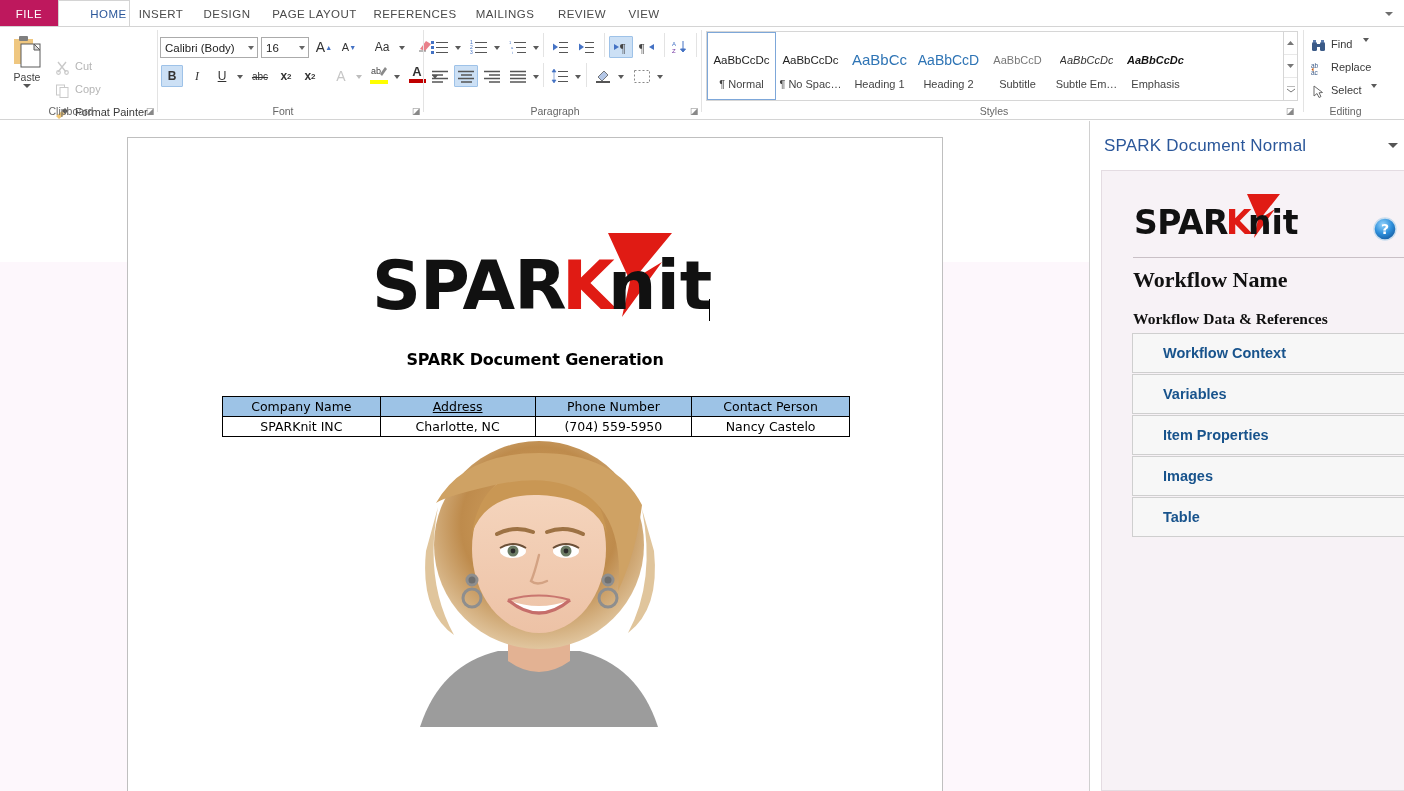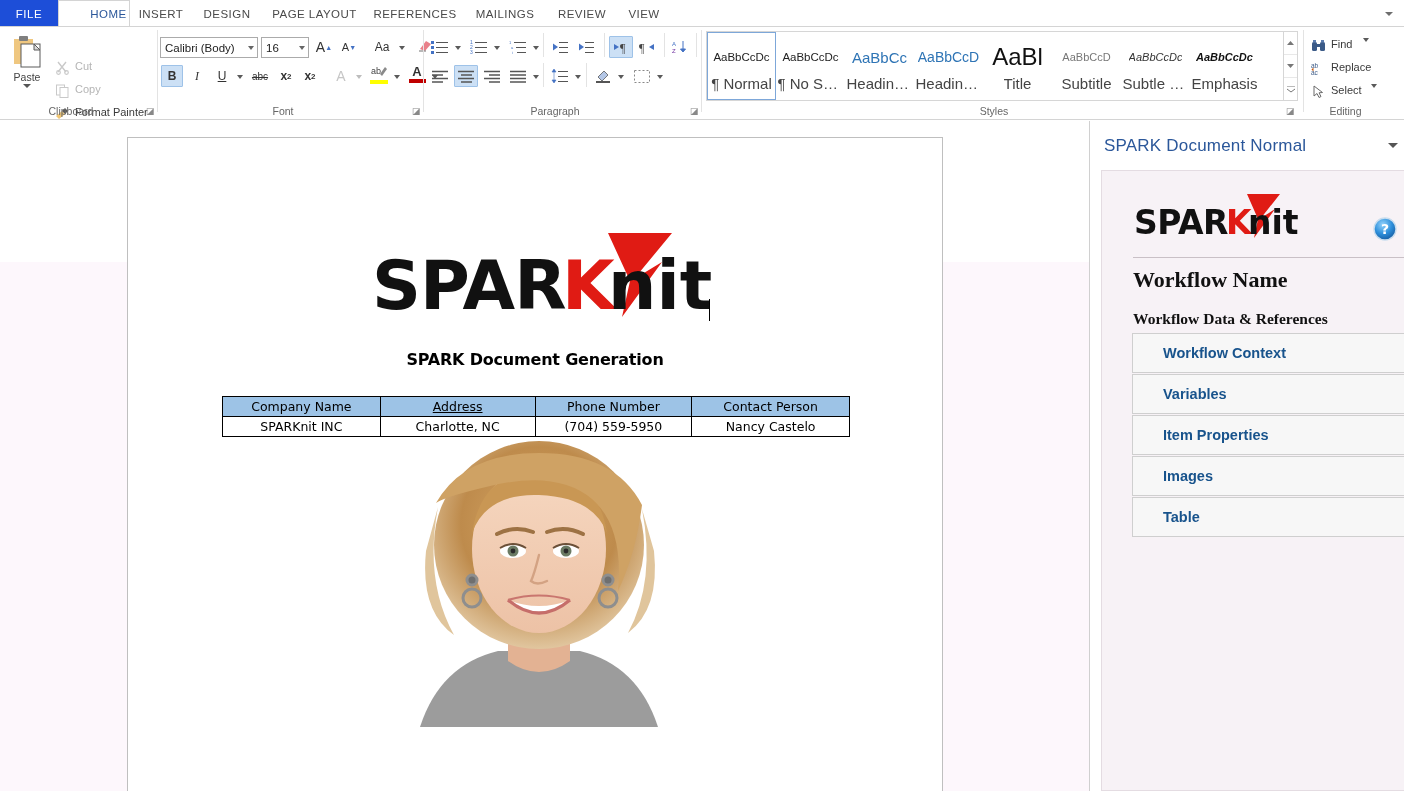--- a/index.html
+++ b/index.html
@@ -19,21 +19,21 @@
     background:#C0101B;
   }
 
   
   .tabstrip {
     position:absolute; left:0; top:0; width:1404px; height:27px;
     background:#ffffff;
   }
   .tab-file {
     position:absolute; left:0; top:0; width:58px; height:27px;
-    background:#1d4ed8; color:#fff;
+    background:#be185d; color:#fff;
     font-size:11.5px; letter-spacing:.5px;
     display:flex; align-items:center; justify-content:center;
     cursor:pointer;
   }
   .tab {
     position:absolute; top:0; height:27px;
     display:flex; align-items:center; justify-content:center;
     font-size:11.5px; letter-spacing:.45px;
     color:#4A4A4A; cursor:pointer; padding:0 11px;
     white-space:nowrap;
@@ -118,21 +118,21 @@
     display:flex; overflow:hidden;
   }
   .style-item {
     width:69px; height:68px; display:flex; flex-direction:column;
     align-items:center; justify-content:center; cursor:pointer;
     border:1px solid transparent;
   }
   .style-item.sel { border:1px solid #7DA7D9; background:#fff; }
   .style-prev { font-size:11.5px; white-space:nowrap; overflow:hidden;
                 height:34px; display:flex; align-items:center; }
-  .style-name { font-size:15px; color:#444; margin-top:1px;
+  .style-name { font-size:11px; color:#444; margin-top:1px;
                 max-width:66px; overflow:hidden; text-overflow:ellipsis; white-space:nowrap;}
   .stylescroll {
     position:absolute; top:4px; width:14px; height:70px;
     border:1px solid #D6D6D6; border-left:none; background:#fff;
     display:flex; flex-direction:column;
   }
   .ssbtn { flex:1; display:flex; align-items:center; justify-content:center;
            border-bottom:1px solid #E8E8E8; cursor:pointer; }
 
   
@@ -498,24 +498,20 @@
           </div>
           <div class="style-item">
             <div class="style-prev" style="color: rgb(46, 116, 181); font-size: 15px;">AaBbCc</div>
             <div class="style-name">Heading 1</div>
           </div>
           <div class="style-item">
             <div class="style-prev" style="color: rgb(46, 116, 181); font-size: 14px;">AaBbCcD</div>
             <div class="style-name">Heading 2</div>
           </div>
           <div class="style-item">
-            <div class="style-prev" style="color: rgb(17, 17, 17); font-size: 24px;">AaBl</div>
-            <div class="style-name">Title</div>
-          </div>
-          <div class="style-item">
             <div class="style-prev" style="color: rgb(119, 119, 119); font-size: 11px;">AaBbCcD</div>
             <div class="style-name">Subtitle</div>
           </div>
           <div class="style-item">
             <div class="style-prev" style="color: rgb(51, 51, 51); font-size: 11px; font-style: italic;">AaBbCcDc</div>
             <div class="style-name">Subtle Em…</div>
           </div>
           <div class="style-item">
             <div class="style-prev" style="color: rgb(17, 17, 17); font-size: 11px; font-style: italic; font-weight: bold;">AaBbCcDc</div>
             <div class="style-name">Emphasis</div>

